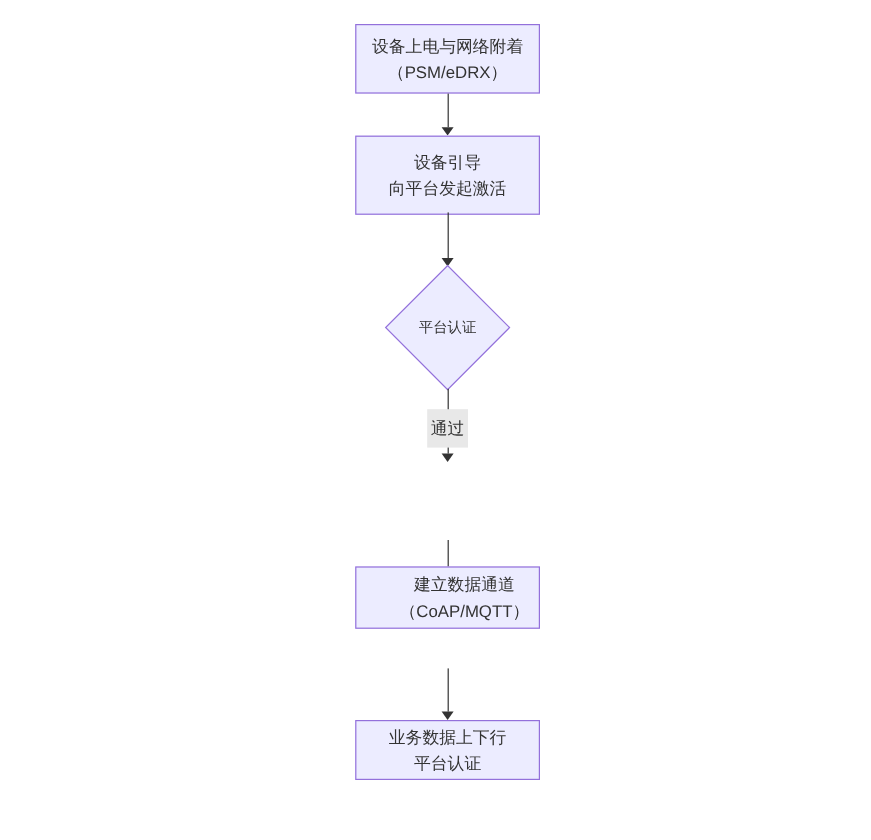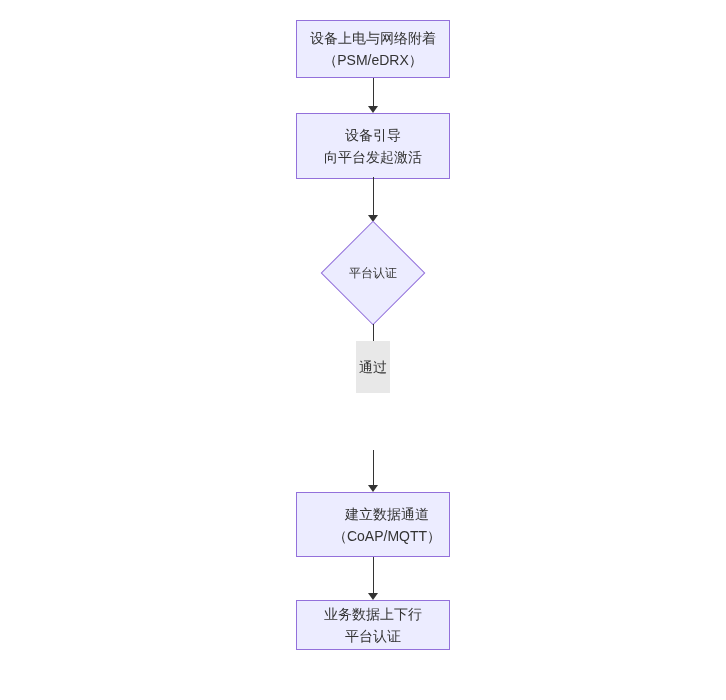--- a/index.html
+++ b/index.html
@@ -87,21 +87,21 @@
   }
   .edge-label {
     position: absolute;
     left: 373px;
     top: 341px;
     transform: translateX(-50%);
     background: var(--edge-label-bg);
     color: var(--text);
     font-size: 14px;
     line-height: 20px;
-    padding: 16px 3px;
+    padding: 6px 3px;
     white-space: nowrap;
   }
 </style>
 </head>
 <body>
 
 <div class="canvas">
 
   <div class="node" style="top:20px; height:58px;">
     <div>设备上电与网络附着</div>
@@ -133,21 +133,21 @@
     <div class="arrow-head"></div>
   </div>
   <div class="edge-label">通过</div>
 
 
   <div class="arrow" style="top:450px; height:42px;">
     <div class="arrow-line"></div>
     <div class="arrow-head"></div>
   </div>
 
-  <div class="node" style="top:492px; height:65px;padding-left:28px;">
+  <div class="node" style="top:472px; height:52px;padding-left:28px;">
     <div>建立数据通道</div>
     <div>（CoAP/MQTT）</div>
   </div>
 
   <div class="arrow" style="top:557px; height:43px;">
     <div class="arrow-line"></div>
     <div class="arrow-head"></div>
   </div>
 
   <div class="node" style="top:600px; height:50px;">

